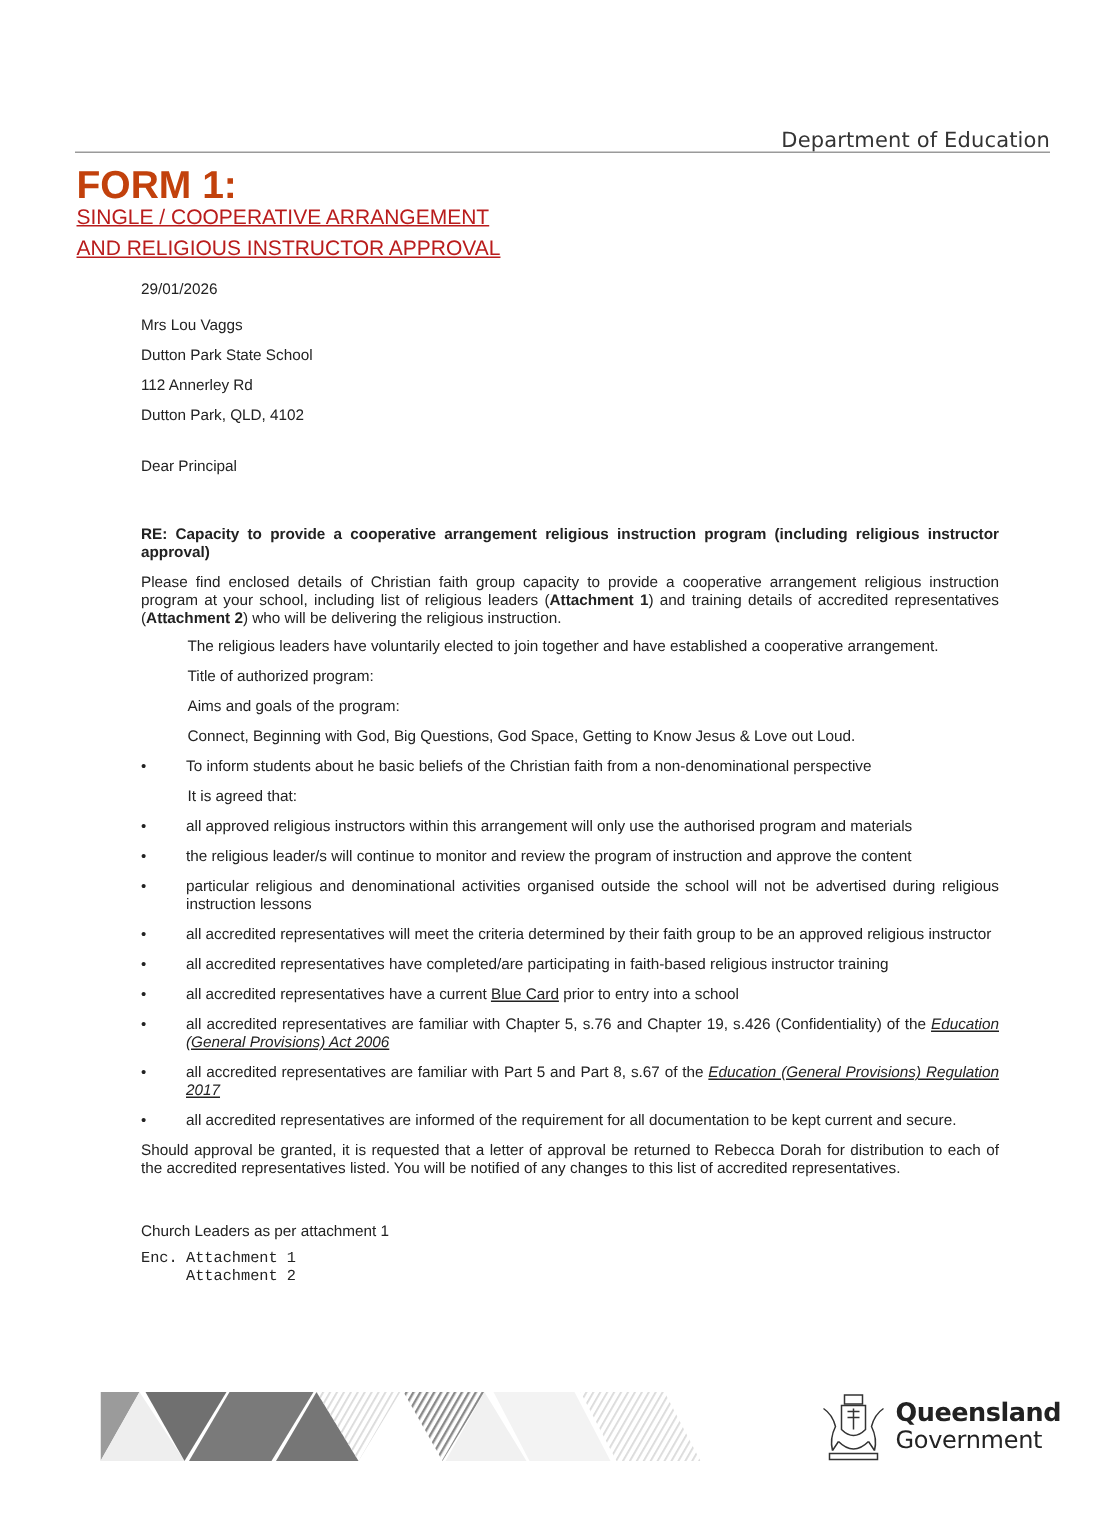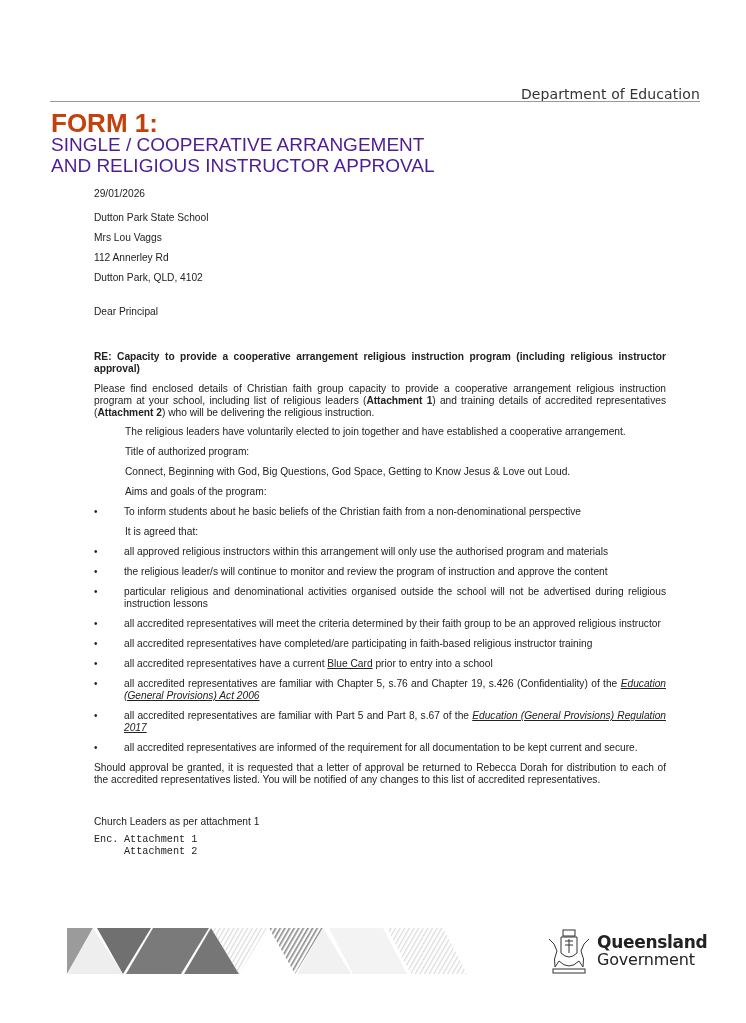--- a/index.html
+++ b/index.html
@@ -15,21 +15,21 @@
   .rule {
     position: absolute; left: 50px; top: 101px; width: 650px; height: 1px;
     background: #9a9a9a;
   }
   .form-title {
     position: absolute; left: 51px; top: 114px; margin: 0;
     font-size: 26px; line-height: 19px; font-weight: bold; color: #c2410c;
   }
   .form-sub {
     position: absolute; left: 51px; top: 134px;
-    font-size: 19px; line-height: 21px; color: #4c1d95;
+    font-size: 14px; line-height: 21px; color: #b91c1c; text-decoration: underline;
   }
   .body {
     position: absolute; left: 94px; top: 188px; width: 572px;
     font-size: 10.2px; line-height: 12px; color: #222;
   }
   .p { margin: 0; }
   .date { margin-bottom: 12px; }
   .addr-line { margin-bottom: 8px; }
   .dear { margin-top: 22px; margin-bottom: 5px; }
   .re { font-weight: bold; margin-bottom: 8px; text-align: justify; margin-top: 33px; }
@@ -70,35 +70,35 @@
 <h1 class="form-title">FORM 1:</h1>
 <div class="form-sub">
   <div>SINGLE / COOPERATIVE ARRANGEMENT</div>
   <div>AND RELIGIOUS INSTRUCTOR APPROVAL</div>
 </div>
 
 <div class="body">
   <p class="p date">29/01/2026</p>
 
   <div>
+    <p class="p addr-line">Mrs Lou Vaggs</p>
     <p class="p addr-line">Dutton Park State School</p>
-    <p class="p addr-line">Mrs Lou Vaggs</p>
     <p class="p addr-line">112 Annerley Rd</p>
     <p class="p addr-line">Dutton Park,  QLD,  4102</p>
   </div>
 
   <p class="p dear">Dear Principal</p>
   <p class="p re">RE: Capacity to provide a cooperative arrangement religious instruction program (including religious instructor approval)</p>
 
   <p class="p just"><span>Please find enclosed details of Christian faith group capacity to provide a cooperative arrangement religious instruction program at your school, including list of religious leaders (</span><b>Attachment 1</b><span>) and training details of accredited representatives (</span><b>Attachment 2</b><span>) who will be delivering the religious instruction.</span></p>
 
   <p class="p gap">The religious leaders have voluntarily elected to join together and have established a cooperative arrangement.</p>
   <p class="p gap">Title of authorized program:</p>
+  <p class="p gap">Aims and goals of the program:</p>
   <p class="p gap">Connect, Beginning with God, Big Questions, God Space, Getting to Know Jesus &amp; Love out Loud.</p>
-  <p class="p gap">Aims and goals of the program:</p>
 
   <ul class="bul">
     <li><span class="dot">•</span><span>To inform students about he basic beliefs of the Christian faith from a non-denominational perspective</span></li>
   </ul>
 
   <p class="p gap">It is agreed that:</p>
 
   <ul class="bul">
     <li><span class="dot">•</span><span>all approved religious instructors within this arrangement will only use the authorised program and materials</span></li>
     <li><span class="dot">•</span><span>the religious leader/s will continue to monitor and review the program of instruction and approve the content</span></li>

